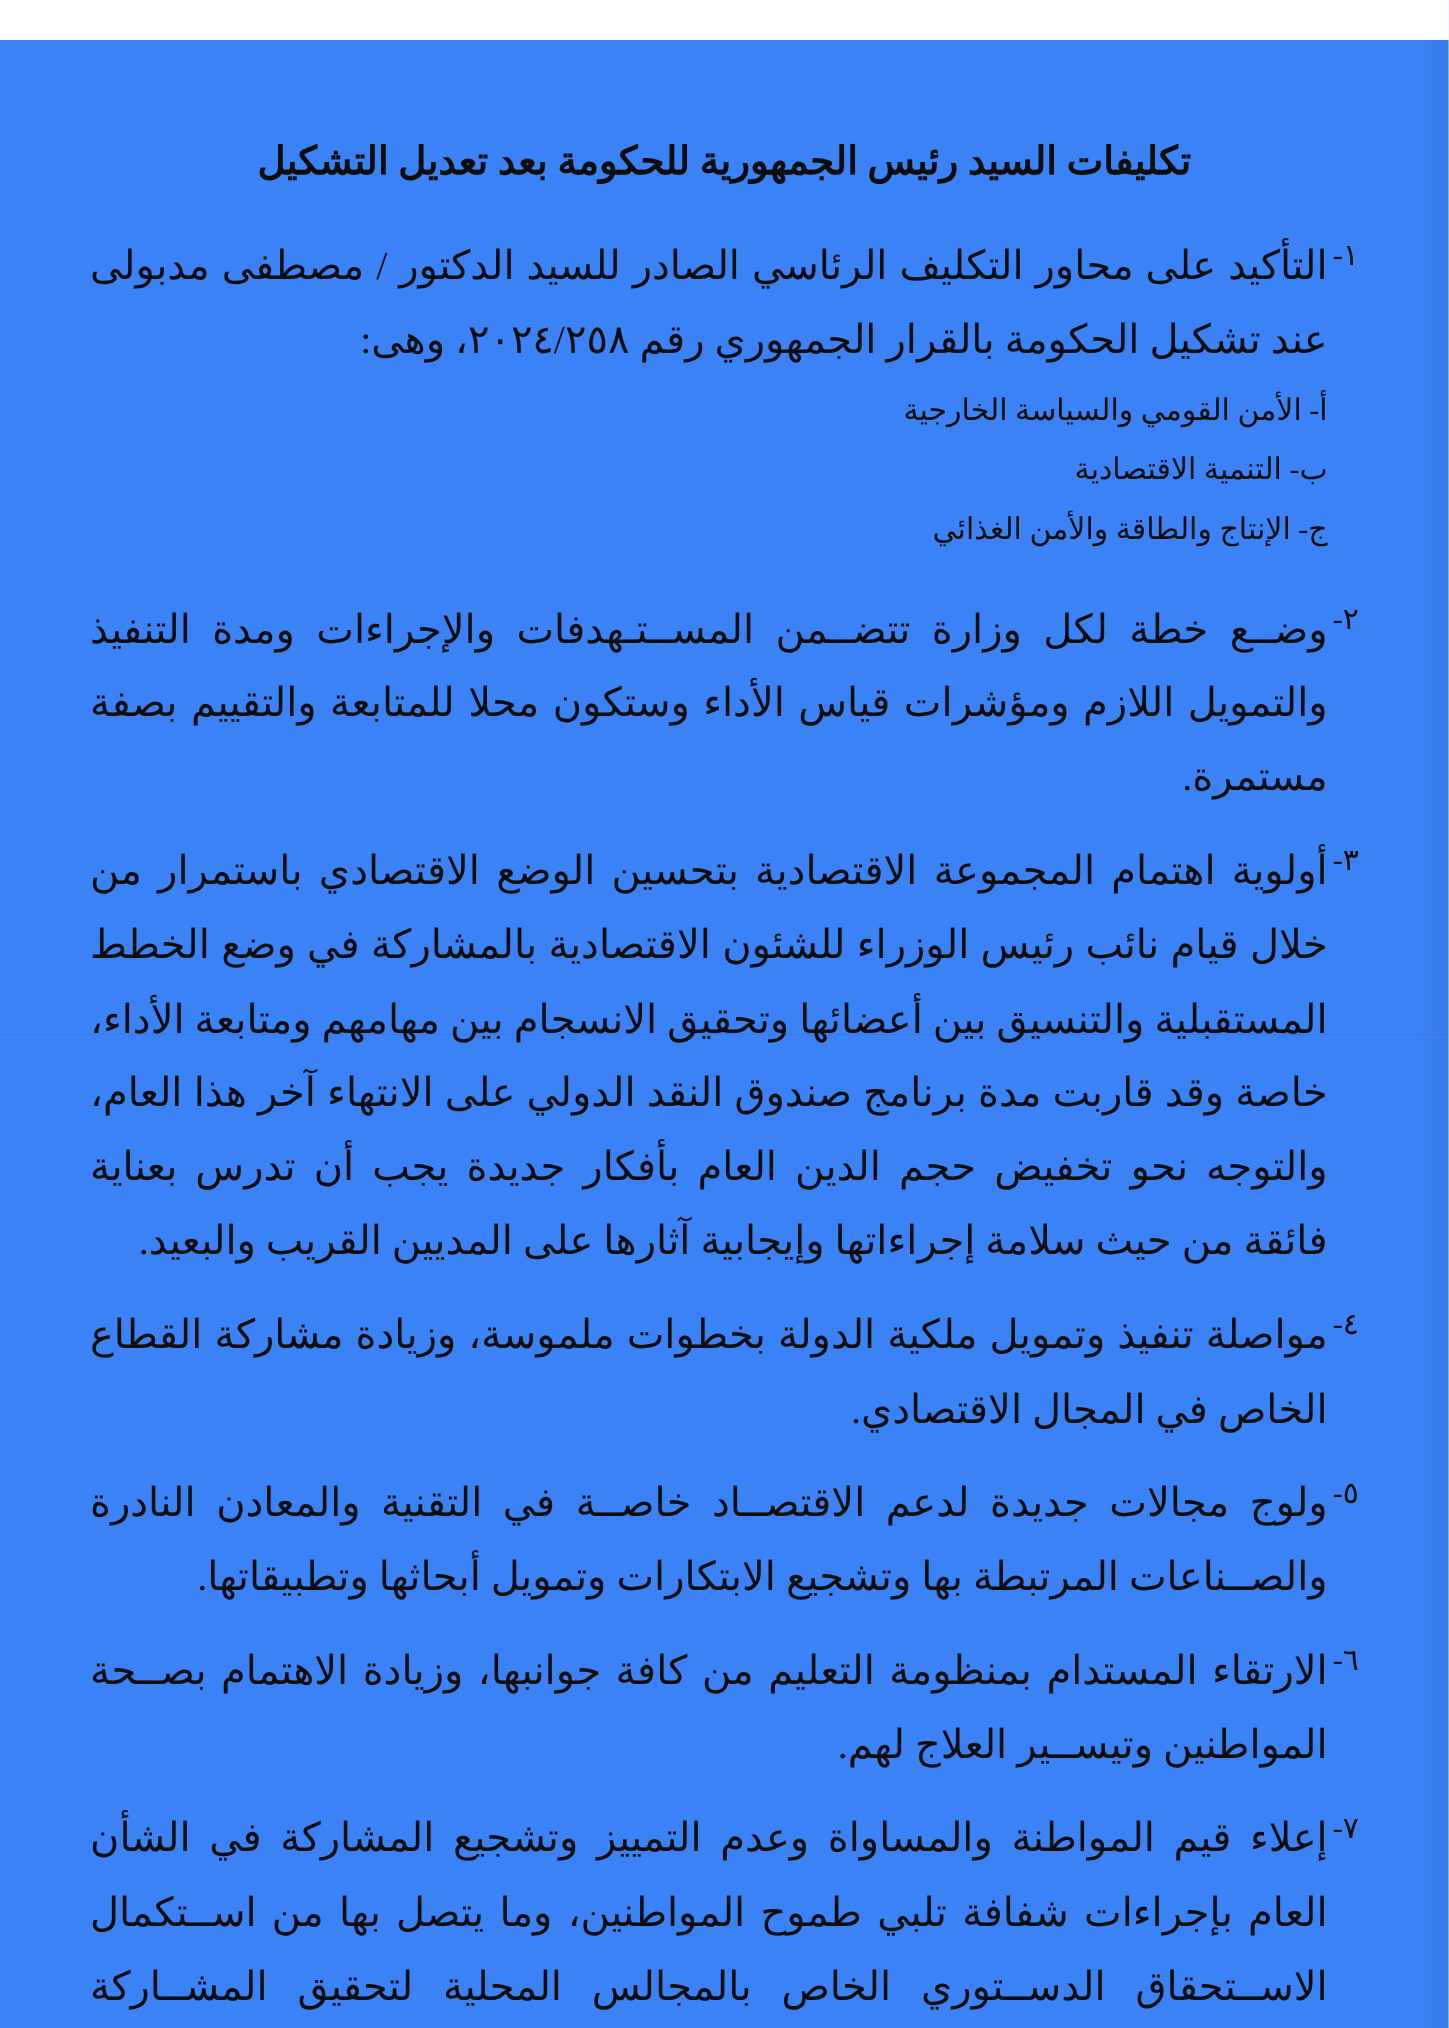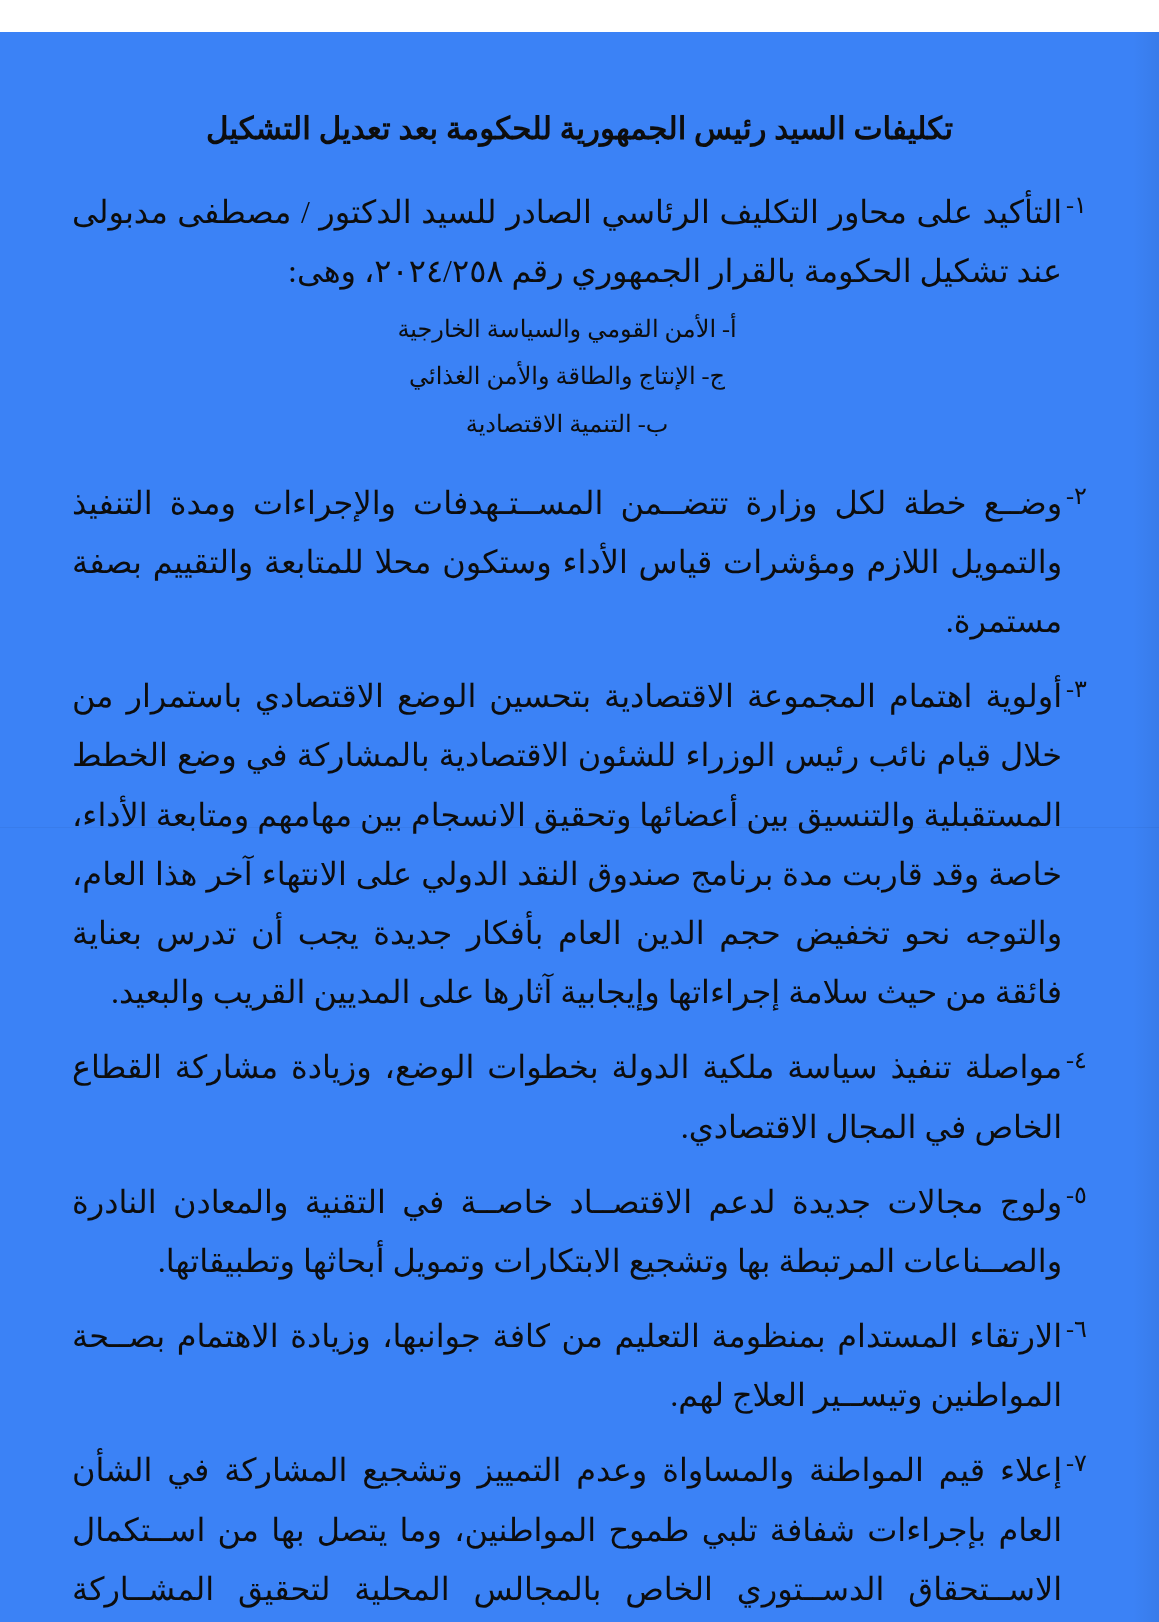--- a/index.html
+++ b/index.html
@@ -60,21 +60,21 @@
     color: #0d0d0d;
   }
   .sub-list {
     margin: 6px 0 10px 0;
     padding: 0;
     list-style: none;
   }
   .sub-item {
     font-size: 24px;
     line-height: 1.9;
-    text-align: center;
+    text-align: right;
     color: #0d0d0d;
     margin-bottom: 2px;
   }
   
   .scan-line {
     position: absolute;
     left: 0;
     right: 0;
     height: 1px;
     background: rgba(0,0,0,0.045);
@@ -100,39 +100,39 @@
   <h1 class="doc-title">تكليفات السيد رئيس الجمهورية للحكومة بعد تعديل التشكيل</h1>
 
   <ol class="body-list">
 
     <li class="item">
       <span class="item-num">١-</span>
       <div style="flex:1 1 auto;">
         <div class="item-text">التأكيد على محاور التكليف الرئاسي الصادر للسيد الدكتور / مصطفى مدبولى عند تشكيل الحكومة بالقرار الجمهوري رقم ٢٠٢٤/٢٥٨، وهى:</div>
         <ul class="sub-list">
           <li class="sub-item">أ- الأمن القومي والسياسة الخارجية</li>
+          <li class="sub-item">ب- التنمية الاقتصادية</li>
           <li class="sub-item">ج- الإنتاج والطاقة والأمن الغذائي</li>
-          <li class="sub-item">ب- التنمية الاقتصادية</li>
         </ul>
       </div>
     </li>
 
     <li class="item">
       <span class="item-num">٢-</span>
       <div class="item-text">وضــع خطة لكل وزارة تتضــمن المســتـهدفات والإجراءات ومدة التنفيذ والتمويل اللازم ومؤشرات قياس الأداء وستكون محلا للمتابعة والتقييم بصفة مستمرة.</div>
     </li>
 
     <li class="item">
       <span class="item-num">٣-</span>
       <div class="item-text">أولوية اهتمام المجموعة الاقتصادية بتحسين الوضع الاقتصادي باستمرار من خلال قيام نائب رئيس الوزراء للشئون الاقتصادية بالمشاركة في وضع الخطط المستقبلية والتنسيق بين أعضائها وتحقيق الانسجام بين مهامهم ومتابعة الأداء، خاصة وقد قاربت مدة برنامج صندوق النقد الدولي على الانتهاء آخر هذا العام، والتوجه نحو تخفيض حجم الدين العام بأفكار جديدة يجب أن تدرس بعناية فائقة من حيث سلامة إجراءاتها وإيجابية آثارها على المديين القريب والبعيد.</div>
     </li>
 
     <li class="item">
       <span class="item-num">٤-</span>
-      <div class="item-text">مواصلة تنفيذ سياسة ملكية الدولة بخطوات الوضع، وزيادة مشاركة القطاع الخاص في المجال الاقتصادي.</div>
+      <div class="item-text">مواصلة تنفيذ وتمويل ملكية الدولة بخطوات ملموسة، وزيادة مشاركة القطاع الخاص في المجال الاقتصادي.</div>
     </li>
 
     <li class="item">
       <span class="item-num">٥-</span>
       <div class="item-text">ولوج مجالات جديدة لدعم الاقتصــاد خاصــة في التقنية والمعادن النادرة والصــناعات المرتبطة بها وتشجيع الابتكارات وتمويل أبحاثها وتطبيقاتها.</div>
     </li>
 
     <li class="item">
       <span class="item-num">٦-</span>
       <div class="item-text">الارتقاء المستدام بمنظومة التعليم من كافة جوانبها، وزيادة الاهتمام بصــحة المواطنين وتيســير العلاج لهم.</div>

